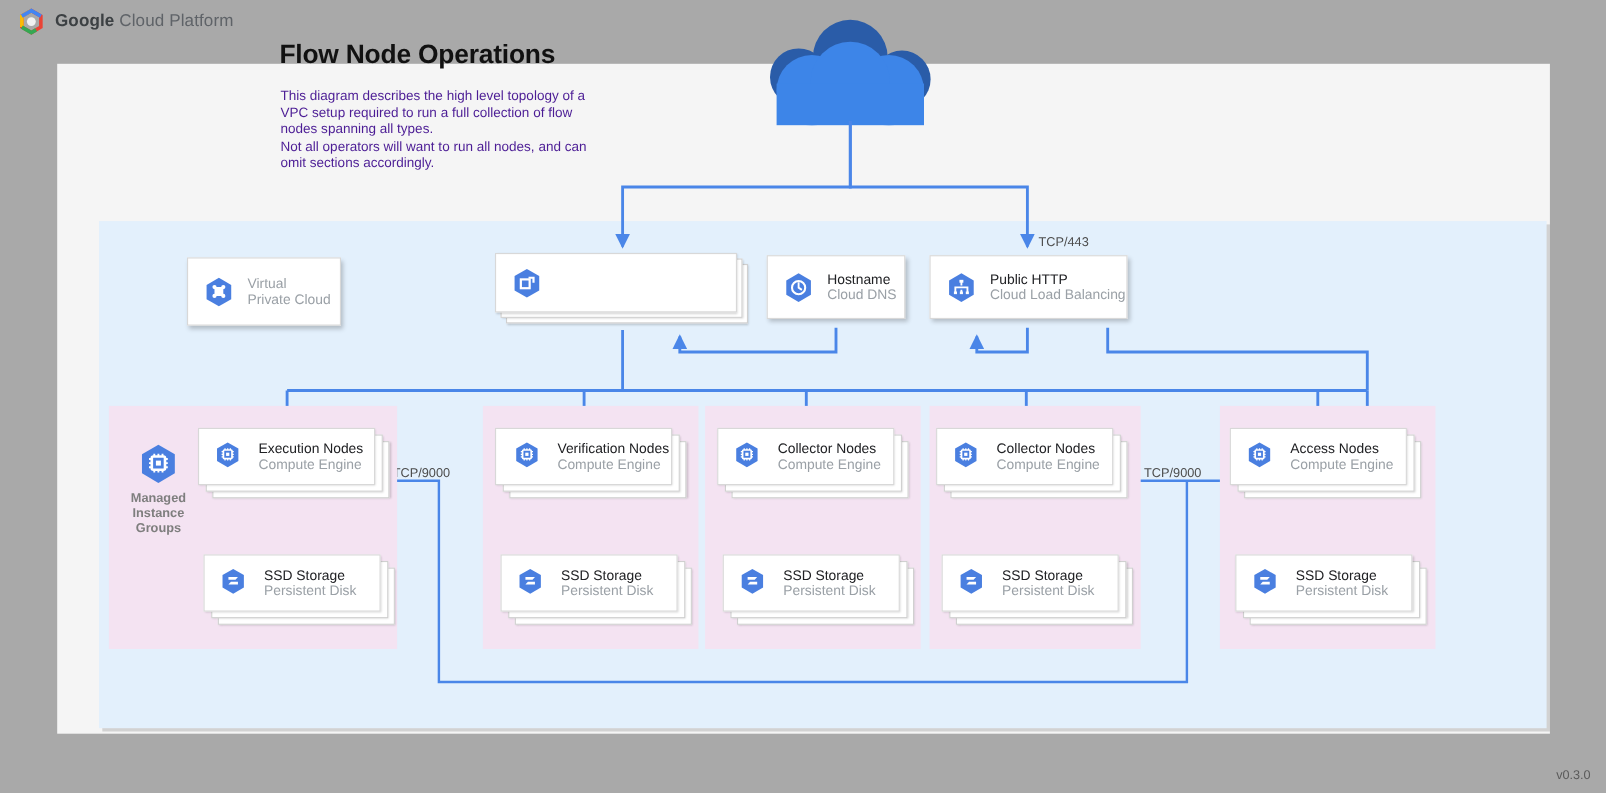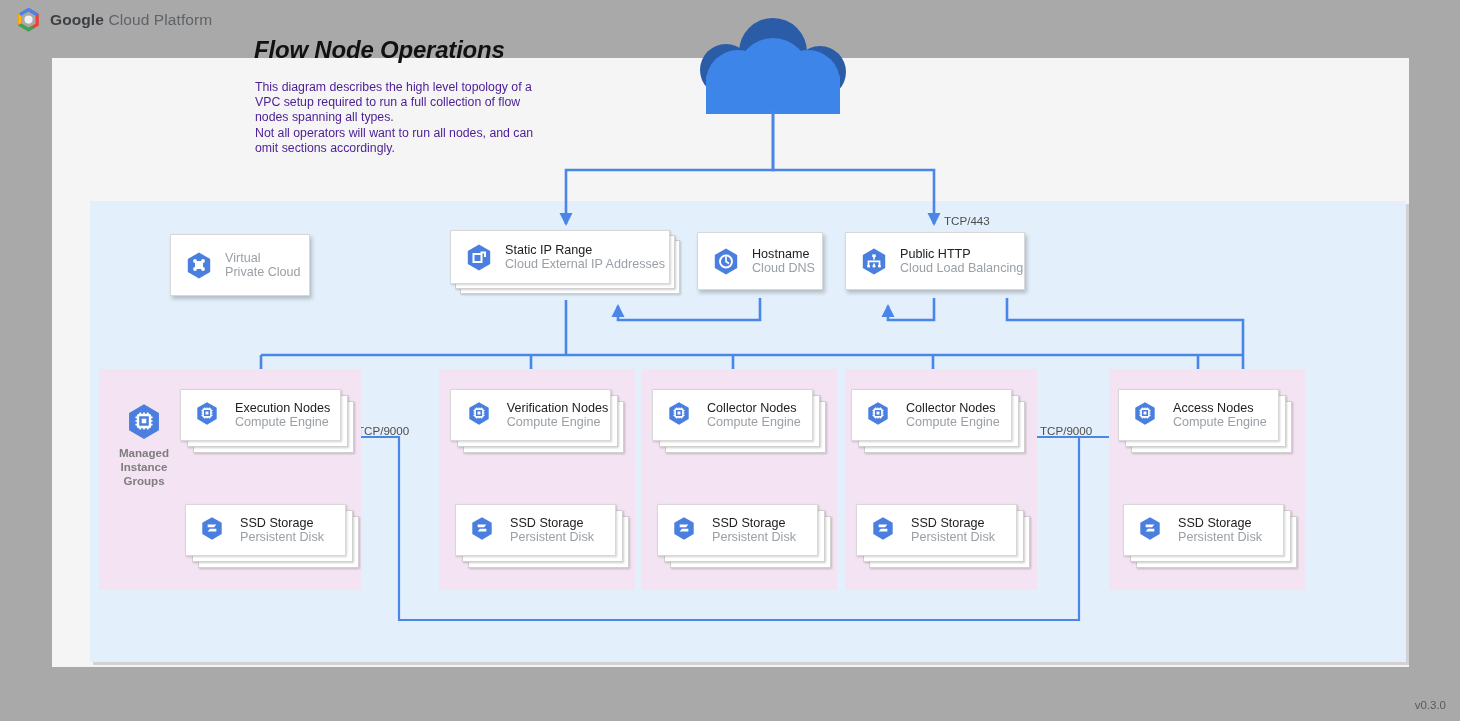--- a/index.html
+++ b/index.html
@@ -13,21 +13,21 @@
   
   #brand{position:absolute;left:16px;top:7px;display:flex;align-items:center;gap:9px;height:26px;}
   #brand .logo{width:25px;height:26px;display:block;}
   #brand .txt{font-size:15.5px;color:#5f6368;letter-spacing:.1px;}
   #brand .txt b{color:#3c4043;font-weight:bold;}
 
   
   #canvas{position:absolute;left:52px;top:58px;width:1357px;height:609px;background:#f5f5f5;}
 
   
-  #title{position:absolute;left:254px;top:36px;font-size:24px;font-weight:bold;color:#111;letter-spacing:-.2px;font-style:italic;}
+  #title{position:absolute;left:254px;top:36px;font-size:24px;font-weight:bold;color:#111;letter-spacing:-.2px;}
   #desc{position:absolute;left:255px;top:80px;width:300px;font-size:12.3px;line-height:15.2px;color:#4c1d95;}
 
   
   #cloud{position:absolute;left:678px;top:14px;width:190px;height:100px;}
 
   
   #vpc{position:absolute;left:90px;top:201px;width:1316px;height:461px;background:#e3f0fc;
        box-shadow:3px 3px 0 0 rgba(0,0,0,.14);}
 
   
@@ -194,24 +194,20 @@
   <div class="sh" style="left:10px;top:10px;width:220px;height:54px;"></div>
   <div class="sh" style="left:5px;top:5px;width:220px;height:54px;"></div>
   <div class="card" style="width:220px;height:54px;">
     <span class="ico">
       <svg viewBox="0 0 30 30" width="30" height="30">
         <path d="M15 2.5 26.2 9v13L15 28.5 3.8 22V9z" fill="#4a7fe0"></path>
         <rect x="9.5" y="12" width="8" height="8" fill="none" stroke="#fff" stroke-width="2"></rect>
         <path d="M16.5 10.5h4.5V15" fill="none" stroke="#fff" stroke-width="2"></path>
       </svg>
     </span>
-    <span class="lines">
-      <span class="t1">Static IP Range</span>
-      <span class="t2">Cloud External IP Addresses</span>
-    </span>
   </div>
 </div>
 
 <div class="card shadowed" style="left:697px;top:232px;width:126px;height:58px;">
   <span class="ico">
     <svg viewBox="0 0 30 30" width="30" height="30">
       <path d="M15 2.5 26.2 9v13L15 28.5 3.8 22V9z" fill="#4a7fe0"></path>
       <circle cx="15" cy="15.5" r="6" fill="none" stroke="#fff" stroke-width="1.9"></circle>
       <path d="M15 10.5v5l3 2" fill="none" stroke="#fff" stroke-width="1.7"></path>
     </svg>

